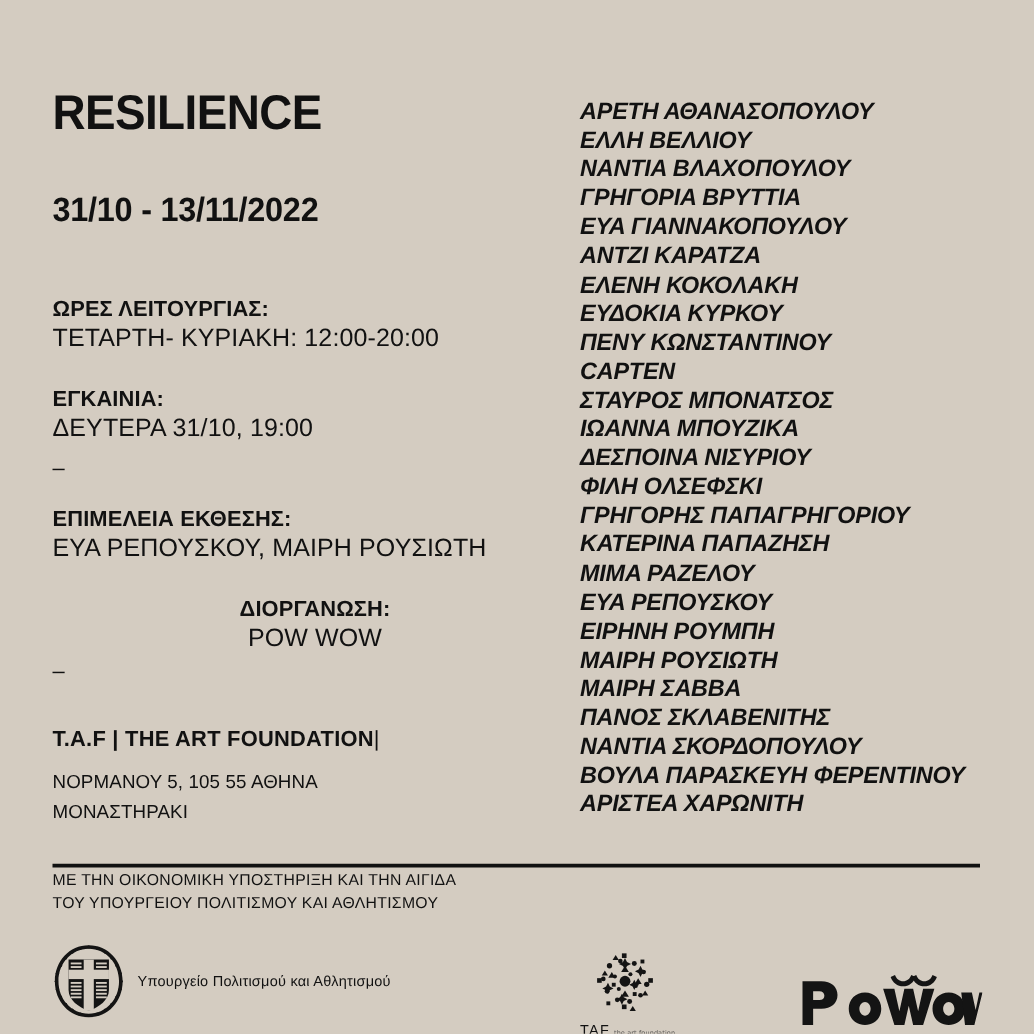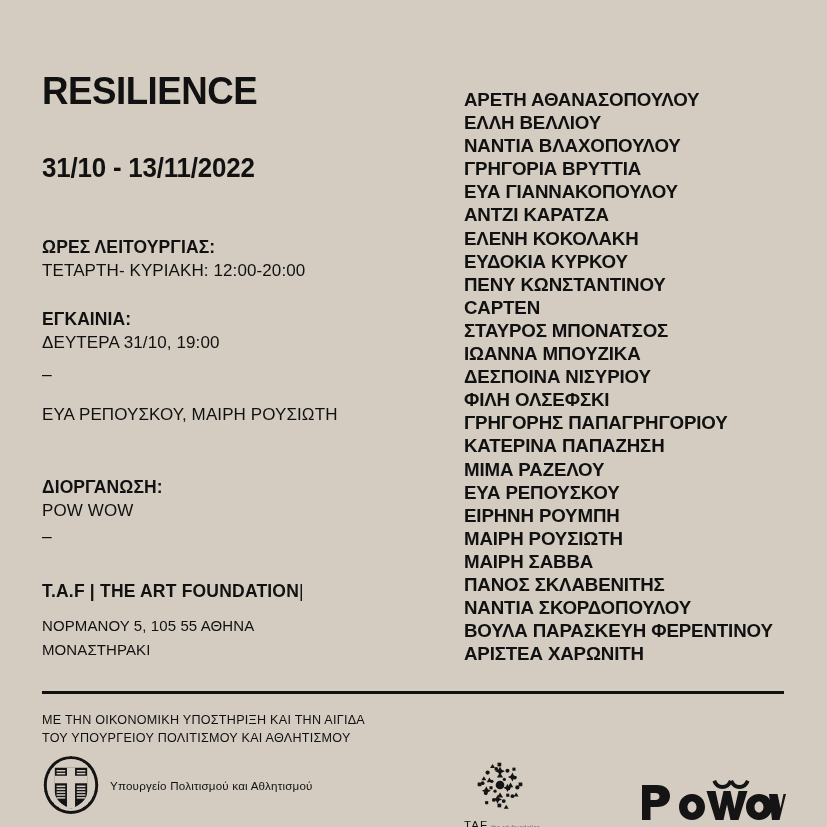--- a/index.html
+++ b/index.html
@@ -33,57 +33,57 @@
     transform:scaleX(0.96);transform-origin:left center;
     white-space:nowrap;
   }
 
   .info-block{position:absolute;left:0;width:420px;}
   .info-label{
     font-size:17.5px;line-height:24px;font-weight:bold;letter-spacing:0.1px;
     white-space:nowrap;
   }
   .info-value{
-    font-size:17px;line-height:24px;font-weight:normal;letter-spacing:0.1px;
+    font-size:20px;line-height:24px;font-weight:normal;letter-spacing:0.1px;
     white-space:nowrap;
   }
   .dash{
     font-size:17.5px;line-height:24px;font-weight:normal;
   }
 
   .venue{
     position:absolute;left:0;
     font-size:17.5px;line-height:24px;font-weight:bold;letter-spacing:0.2px;
     white-space:nowrap;
   }
   .venue .thin{font-weight:normal;}
   .address{
     position:absolute;left:0;
     font-size:15px;line-height:24px;font-weight:normal;letter-spacing:0.1px;
   }
   .address div{white-space:nowrap;}
 
   
   .artists{
-    position:absolute;left:464px;top:52px;width:350px;
+    position:absolute;left:464px;top:42px;width:350px;font-style:italic;
   }
   .artist{
     font-size:19px;line-height:23.1px;
     font-weight:bold;letter-spacing:-0.15px;
     white-space:nowrap;
     transform:scaleX(0.985);transform-origin:left center;
   }
 
   
   .divider{
     position:absolute;left:42px;top:655px;width:742px;height:3px;
     background:#111111;
   }
   .support{
-    position:absolute;left:42px;top:676px;
+    position:absolute;left:42px;top:660px;
     font-size:12.6px;line-height:17.5px;font-weight:normal;letter-spacing:0.25px;
   }
   .support div{white-space:nowrap;}
 
   
   .ministry{position:absolute;left:42px;top:719px;display:flex;align-items:center;}
   .emblem{width:58px;height:60px;flex:none;}
   .ministry-text{margin-left:10px;}
   .ministry-l1{font-size:11.6px;line-height:15px;font-weight:bold;letter-spacing:0.3px;white-space:nowrap;}
   .ministry-l2{font-size:11.6px;line-height:15px;font-weight:normal;letter-spacing:0.2px;white-space:nowrap;}
@@ -124,24 +124,25 @@
     <div class="info-block" style="top:271px;">
       <div class="info-label">ΕΓΚΑΙΝΙΑ:</div>
       <div class="info-value">ΔΕΥΤΕΡΑ 31/10, 19:00</div>
     </div>
 
     <div class="info-block" style="top:326px;">
       <div class="dash">–</div>
     </div>
 
     <div class="info-block" style="top:367px;">
+      <div class="info-label">ΕΠΙΜΕΛΕΙΑ ΕΚΘΕΣΗΣ:</div>
       <div class="info-value">ΕΥΑ ΡΕΠΟΥΣΚΟΥ, ΜΑΙΡΗ ΡΟΥΣΙΩΤΗ</div>
     </div>
 
-    <div class="info-block" style="top:439px;">
+    <div class="info-block" style="top:439px;text-align:center;">
       <div class="info-label">ΔΙΟΡΓΑΝΩΣΗ:</div>
       <div class="info-value">POW WOW</div>
     </div>
 
     <div class="info-block" style="top:488px;">
       <div class="dash">–</div>
     </div>
 
     <div class="venue" style="top:543px;">
       <span>T.A.F | THE ART FOUNDATION</span><span class="thin">|</span>

